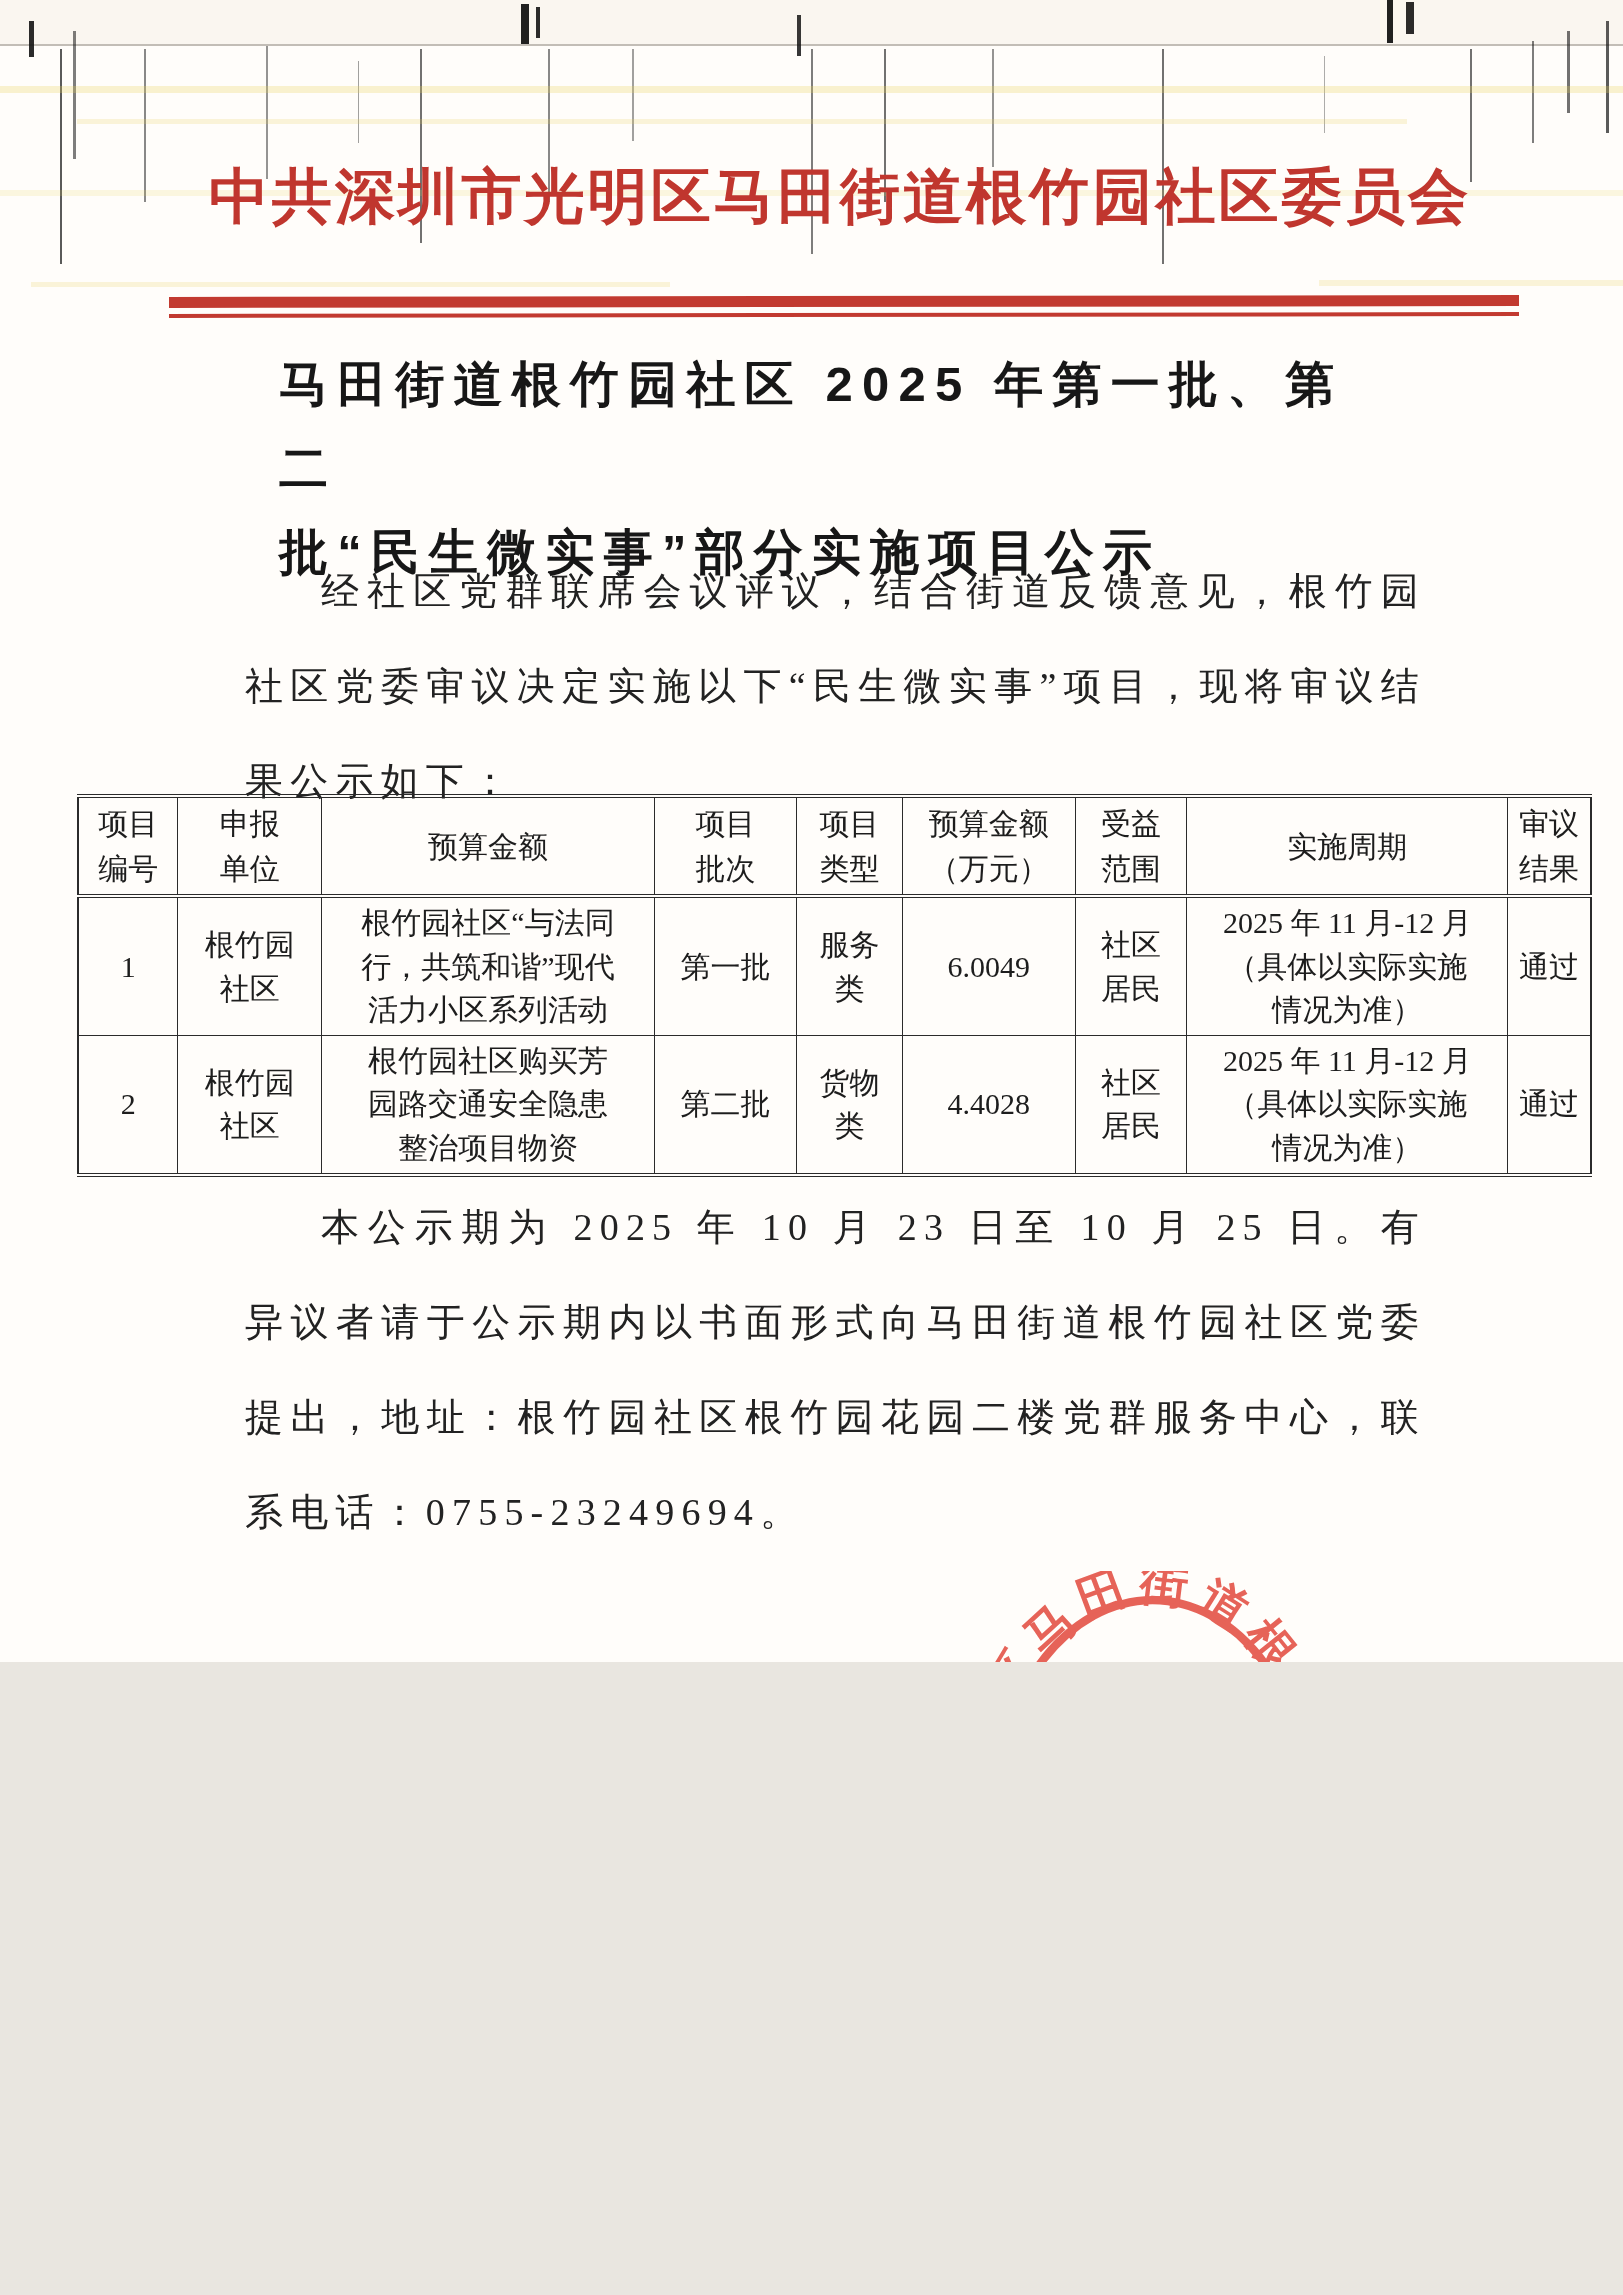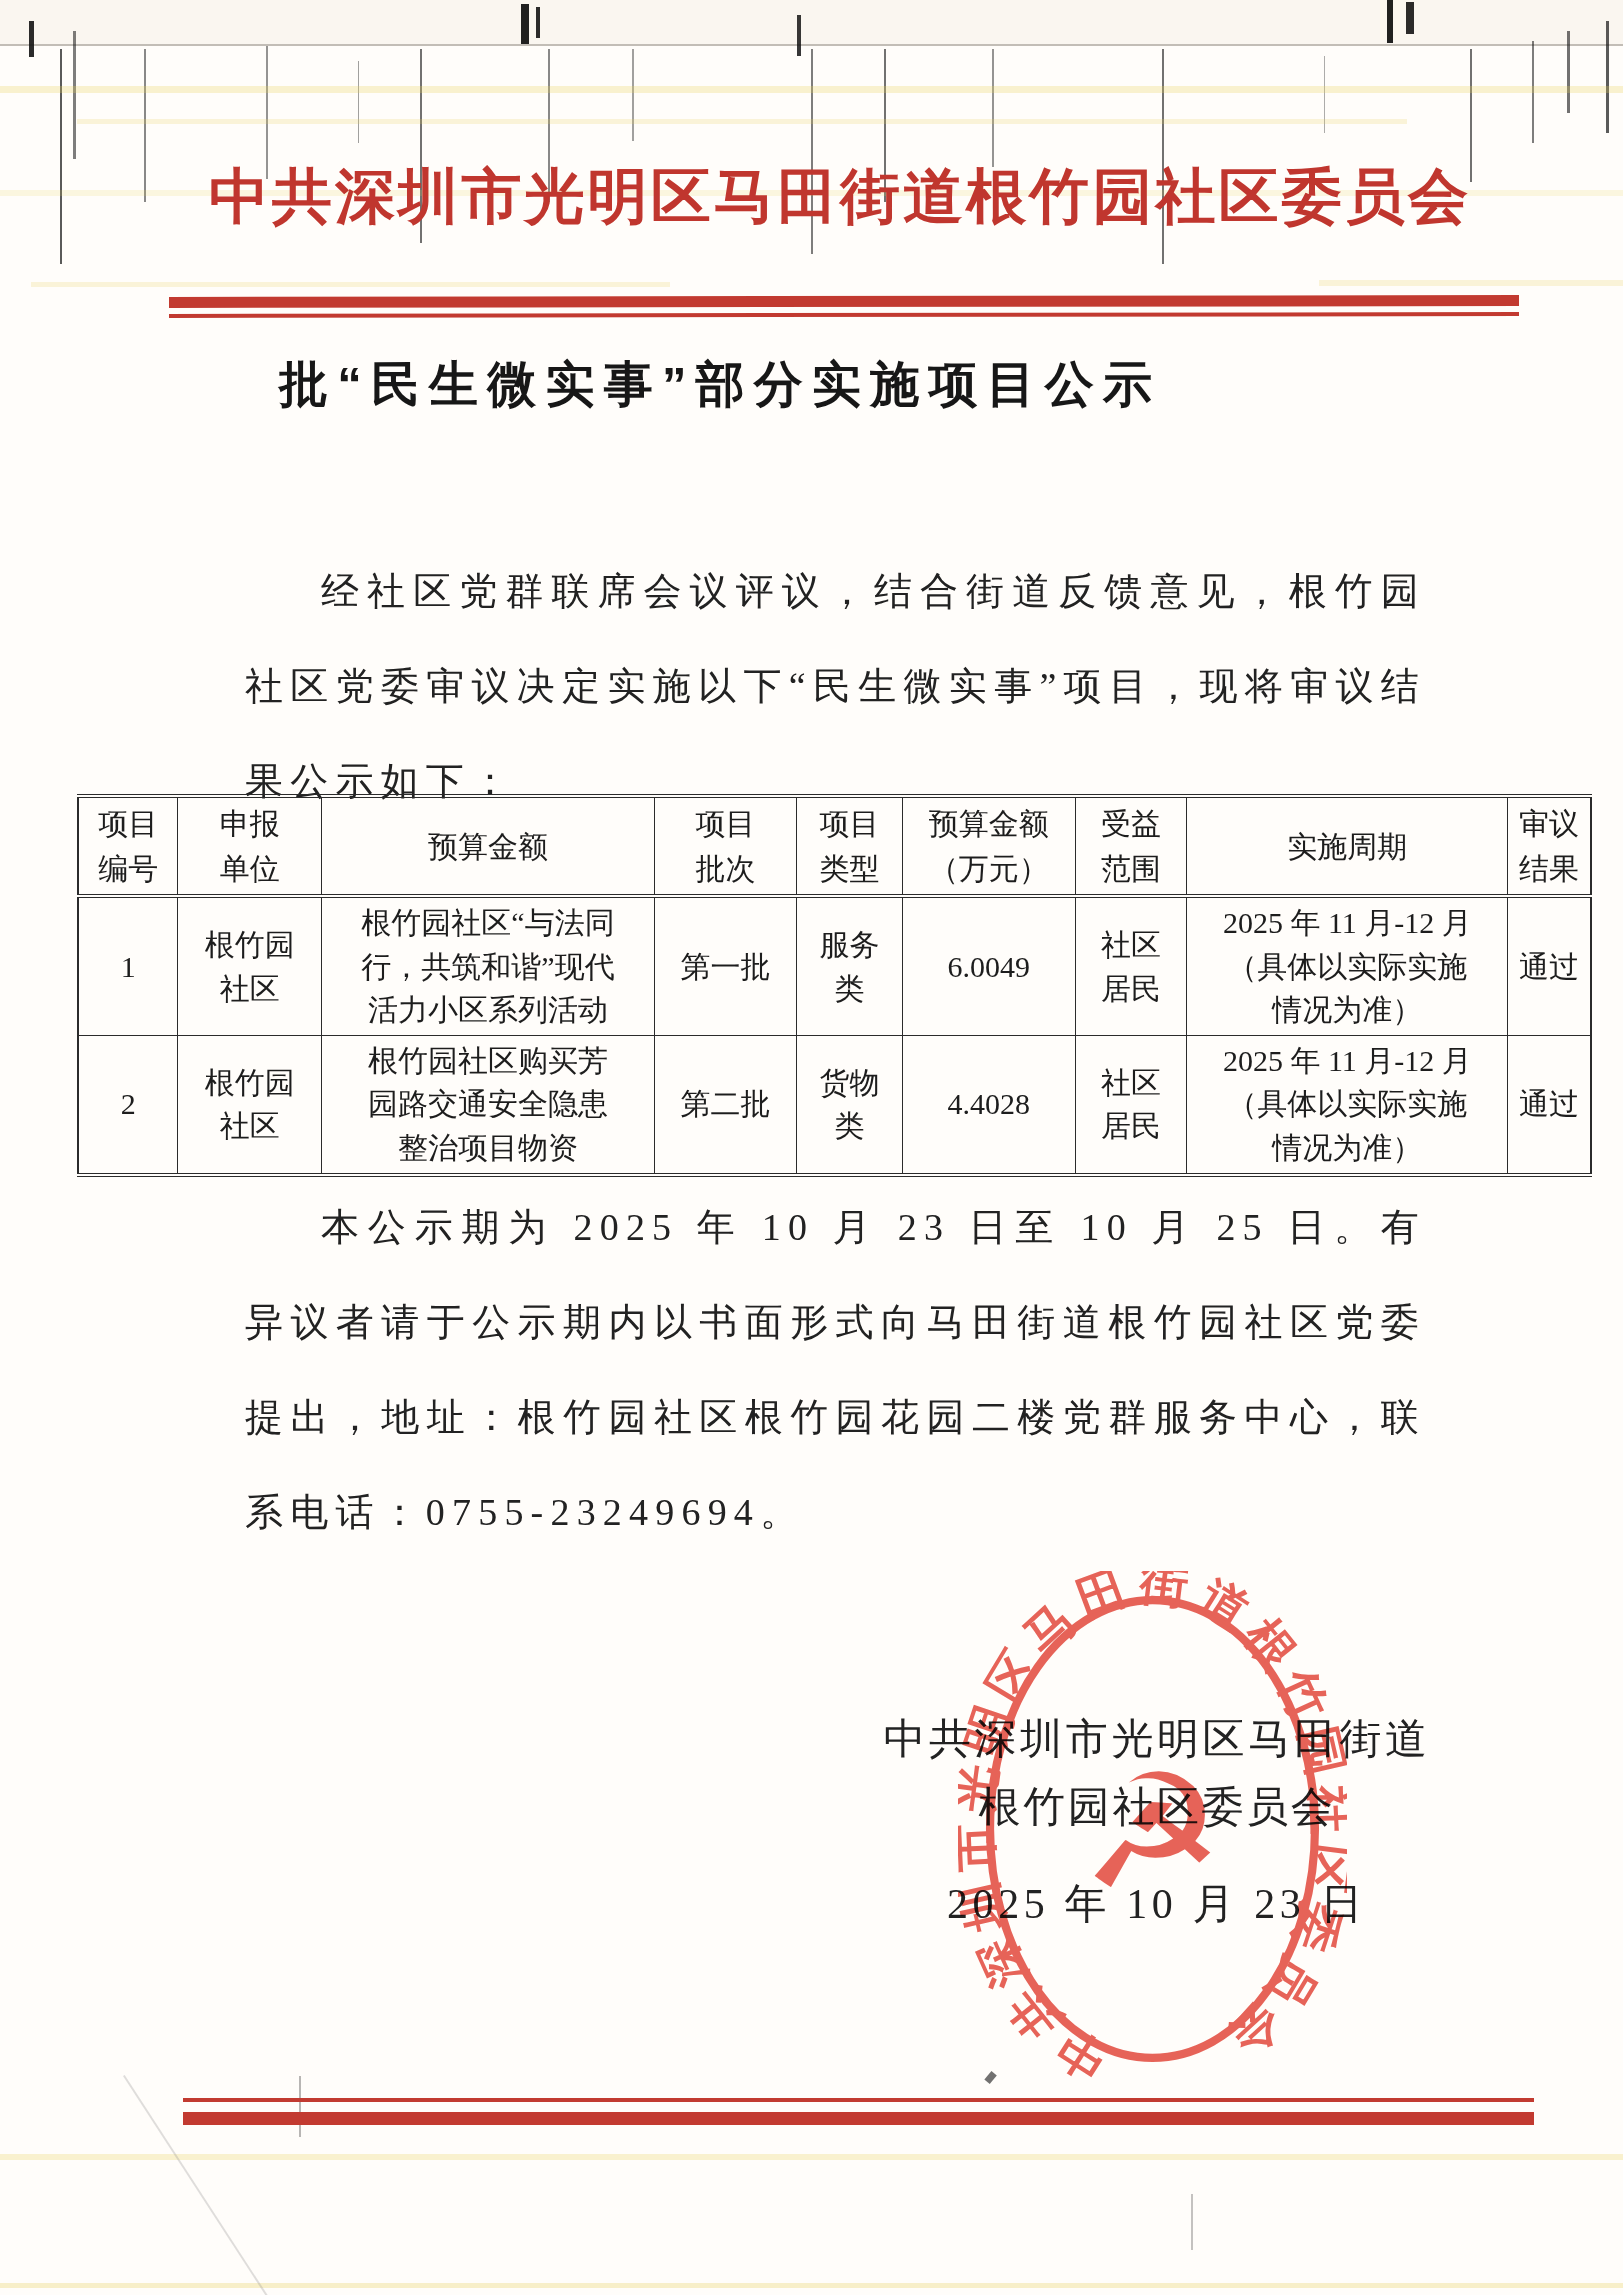--- a/index.html
+++ b/index.html
@@ -1,18 +1,18 @@
 <!DOCTYPE html>
 <html style="font-size:8.2px"><head>
 <meta charset="utf-8">
 <style>
   html,body{margin:0;padding:0;background:#e9e6e0;}
   #page{
     position:relative;
-    width:1623px;height:2295px;
+    width:1623px;height:1662px;
     background:#fffdfa;
     overflow:hidden;
     font-family:"Liberation Serif","DejaVu Serif",serif;
     color:#1f1f1f;
   }
   
   .top-band{position:absolute;left:0;top:0;width:1623px;height:44px;background:#faf6f0;}
   .edge-line{position:absolute;left:0;top:44px;width:1623px;height:2px;background:rgba(120,110,100,.45);}
   .vline{position:absolute;background:#141414;}
   .streak{position:absolute;background:rgba(232,210,90,.3);}
@@ -114,20 +114,21 @@
   <div class="streak" style="left:1319px;top:280px;width:304px;height:6.1px;opacity:.7"></div>
   <div class="streak" style="left:0;top:2154px;width:1623px;height:6.1px;opacity:.9"></div>
   <div class="streak" style="left:0;top:2283px;width:1623px;height:5.1px;opacity:1"></div>
   <div class="diag" style="left:123px;top:2076px;"></div>
 
   <div class="org-title">中共深圳市光明区马田街道根竹园社区委员会</div>
   <div class="rule rule-thick-top"></div>
   <div class="rule rule-thin-top"></div>
 
   <div class="doc-title">
+    <div>马田街道根竹园社区 2025 年第一批、第二</div>
     <div>批“民生微实事”部分实施项目公示</div>
   </div>
 
   <div class="para para-intro">经社区党群联席会议评议，结合街道反馈意见，根竹园社区党委审议决定实施以下“民生微实事”项目，现将审议结果公示如下：</div>
 
   <table class="doc-table">
     <colgroup>
       <col style="width:6.6%">
         <col style="width:9.5%">
         <col style="width:22%">

